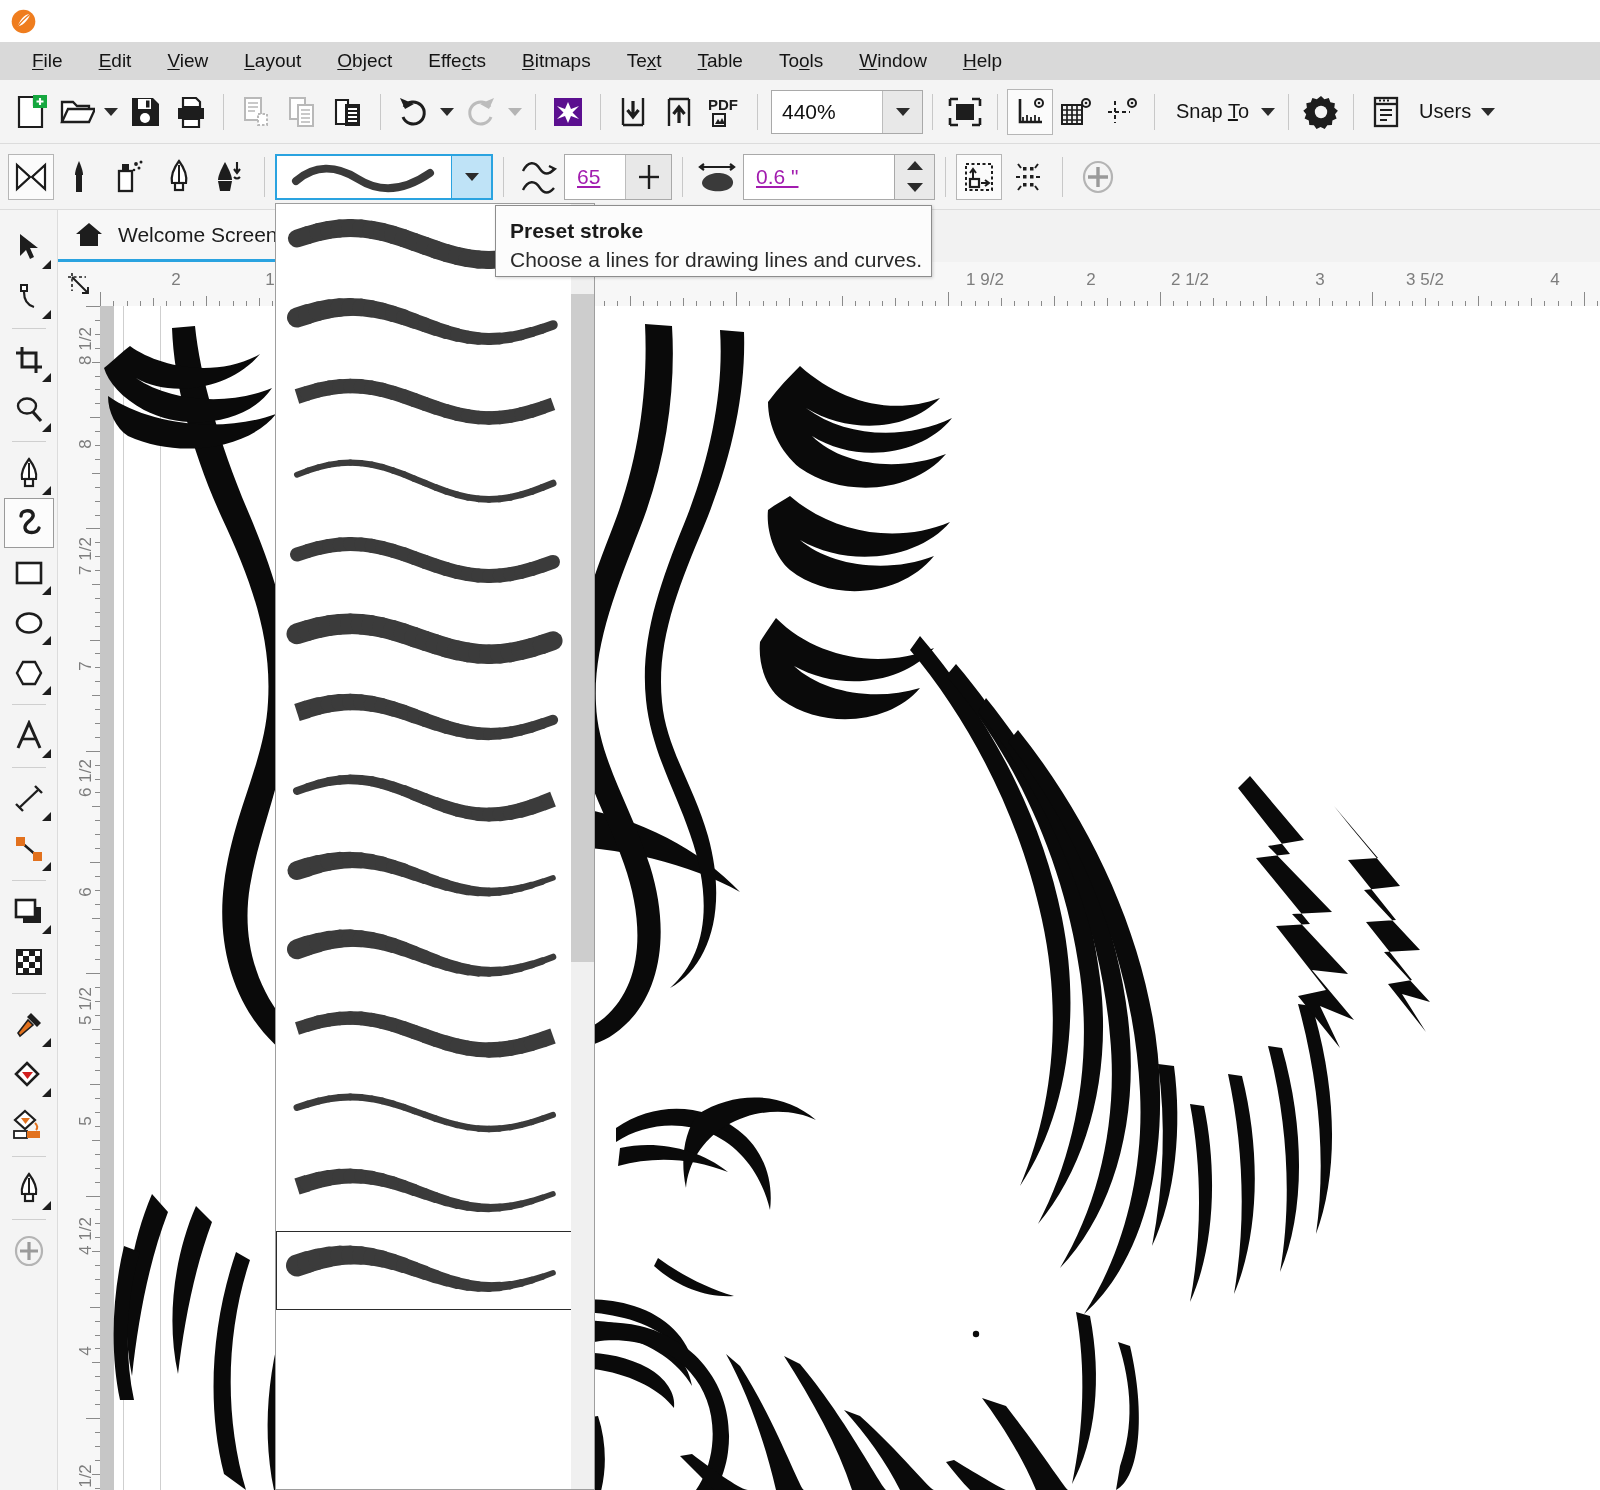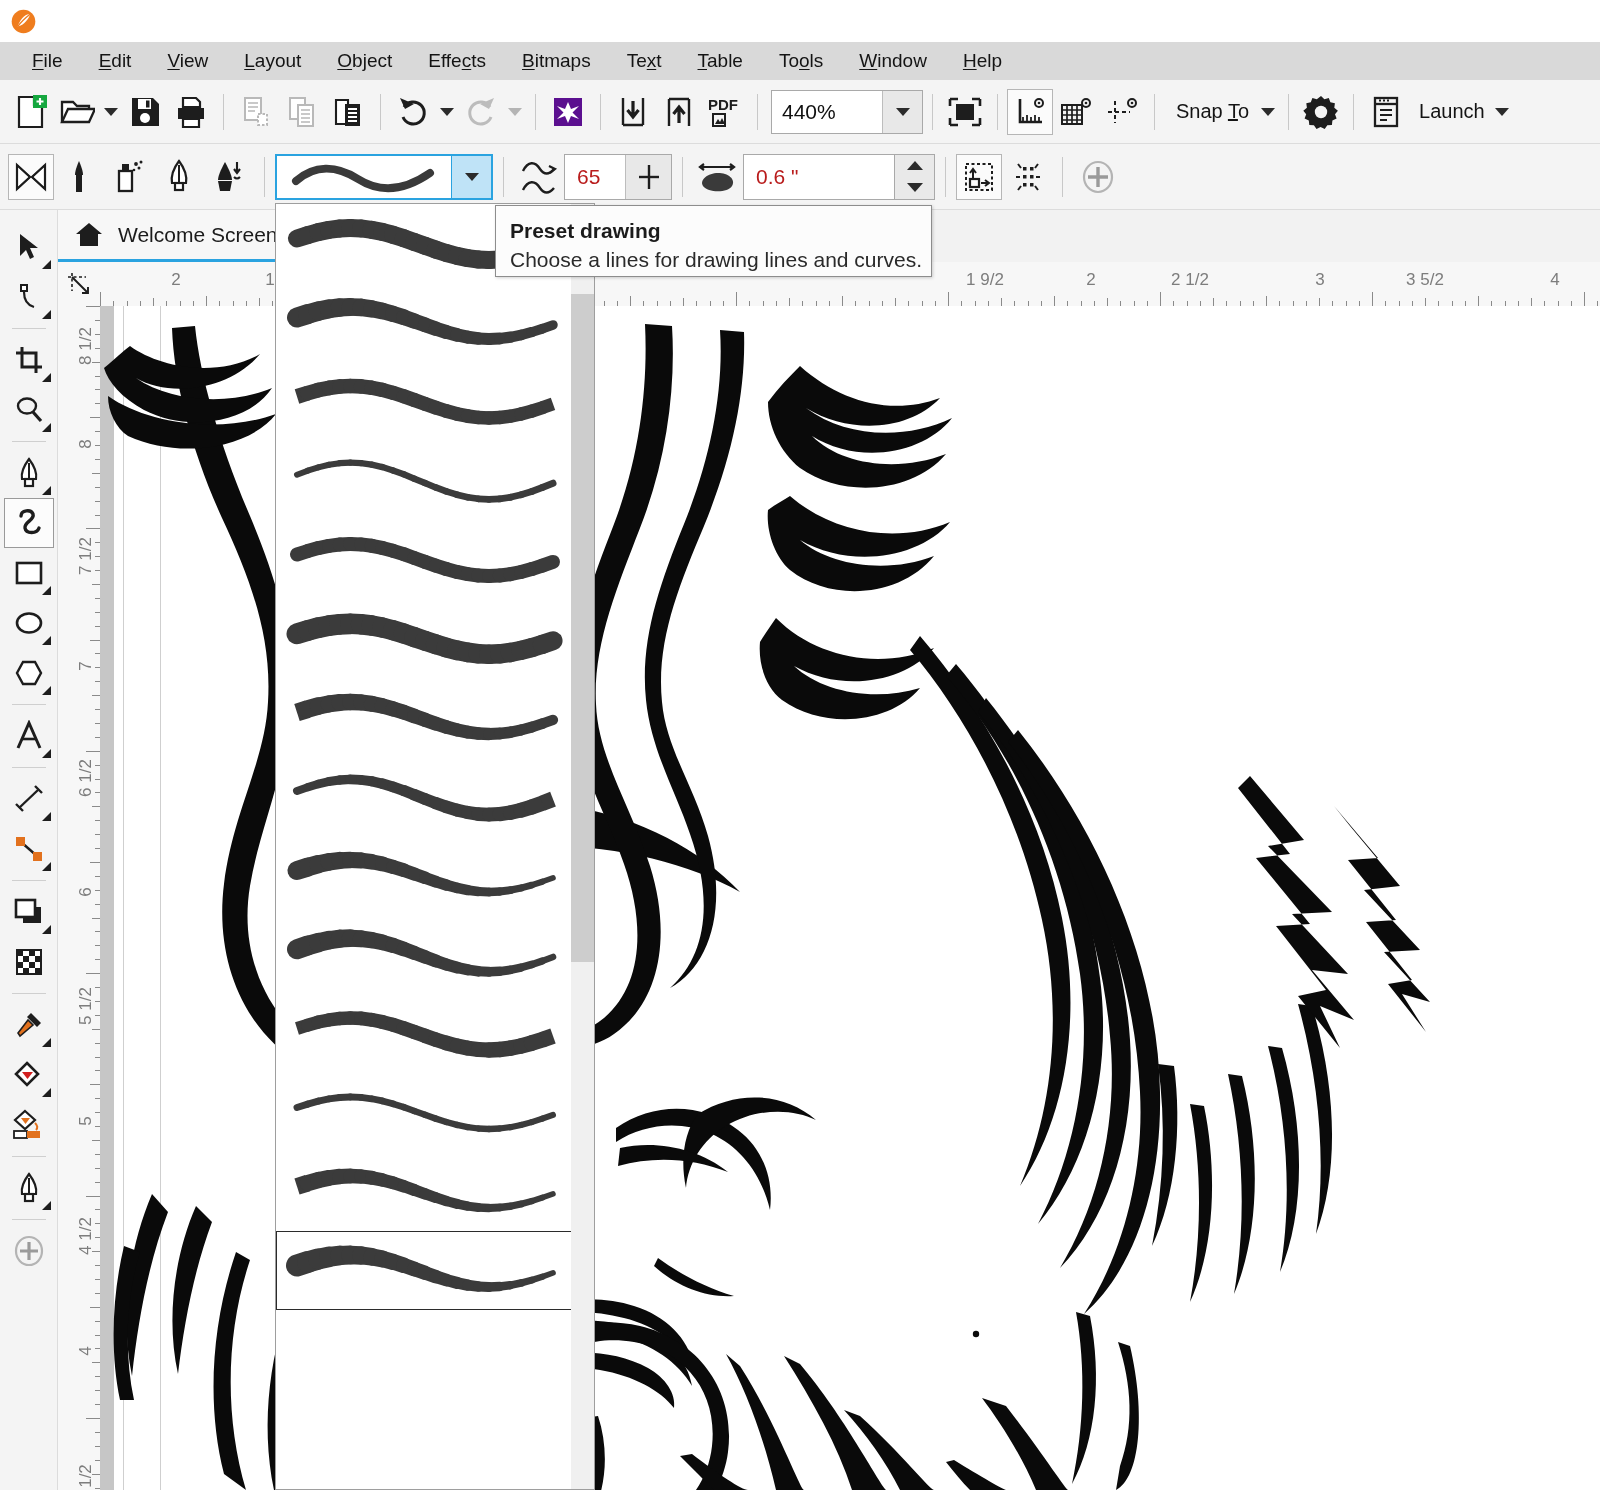--- a/index.html
+++ b/index.html
@@ -70,21 +70,21 @@
     border:2px solid #2aa3e0; background:#ffffff; flex:none;
   }
   .stroke-preview-combo .pv { flex:1; height:100%; display:flex; align-items:center; justify-content:center;}
   .stroke-preview-combo .drop {
     width:40px; height:100%; background:#bfe3f7; border-left:1px solid #2aa3e0;
     display:flex; align-items:center; justify-content:center;
   }
   .num-field {
     display:flex; align-items:center; height:46px; border:1px solid #a9a9a9; background:#fff; flex:none;
   }
-  .num-field .v { font-size:21px; padding:0 12px; color:#b91c1c; min-width:60px;}
+  .num-field .v { font-size:21px; padding:0 12px; color:#a21caf; min-width:60px;text-decoration:underline;}
   .num-field .stepbox {
     width:46px; height:100%; border-left:1px solid #bdbdbd; background:#e8e8e8;
     display:flex; align-items:center; justify-content:center;
   }
   .width-field { width:152px; }
   .spin {
     width:40px; height:46px; border:1px solid #a9a9a9; border-left:none; background:#e9e9e9;
     display:flex; flex-direction:column; align-items:center; justify-content:space-around; flex:none;
   }
   .spin .up { width:0;height:0;border-left:8px solid transparent;border-right:8px solid transparent;border-bottom:9px solid #2b2b2b;}
@@ -377,21 +377,21 @@
     <div class="tb-sep"></div>
 
     <div class="tb-btn">
       <svg width="30" height="34" viewBox="0 0 30 34">
         <rect x="4" y="3" width="22" height="28" fill="none" stroke="#1d1d1d" stroke-width="2.3"></rect>
         <path d="M4 9 h22" stroke="#1d1d1d" stroke-width="2.3"></path>
         <path d="M8 5.5 h2 M12 5.5 h2 M16 5.5 h2" stroke="#1d1d1d" stroke-width="2"></path>
         <path d="M9 15 h12 M9 20 h12 M9 25 h7" stroke="#1d1d1d" stroke-width="2.2"></path>
       </svg>
     </div>
-    <div class="launch">Launch</div>
+    <div class="launch">Users</div>
     <div class="tb-caret">
         <i class="caret"></i>
       </div>
   </div>
 
   <div class="toolbar2">
 
     <div class="pb-btn boxed">
       <svg width="34" height="30" viewBox="0 0 34 30">
         <path d="M3 3 L16 15 L3 27 Z" fill="#fff" stroke="#1d1d1d" stroke-width="2.2"></path>
@@ -1482,17 +1482,17 @@
             <path d="M257.3 40.7 L268.0 36.9" stroke="#3b3b3b" stroke-width="5.7" fill="none" stroke-linecap="round"></path>
           </svg>
         </div>
       </div>
     <div class="dd-scroll">
       <div class="dd-thumb" id="ddthumb" style="top: 7%; height: 52%;"></div>
     </div>
   </div>
 
   <div class="tooltip">
-    <div class="tt-title">Preset drawing</div>
+    <div class="tt-title">Preset stroke</div>
     <div class="tt-body">Choose a lines for drawing lines and curves.</div>
   </div>
 
 </div>
 
 </body></html>

